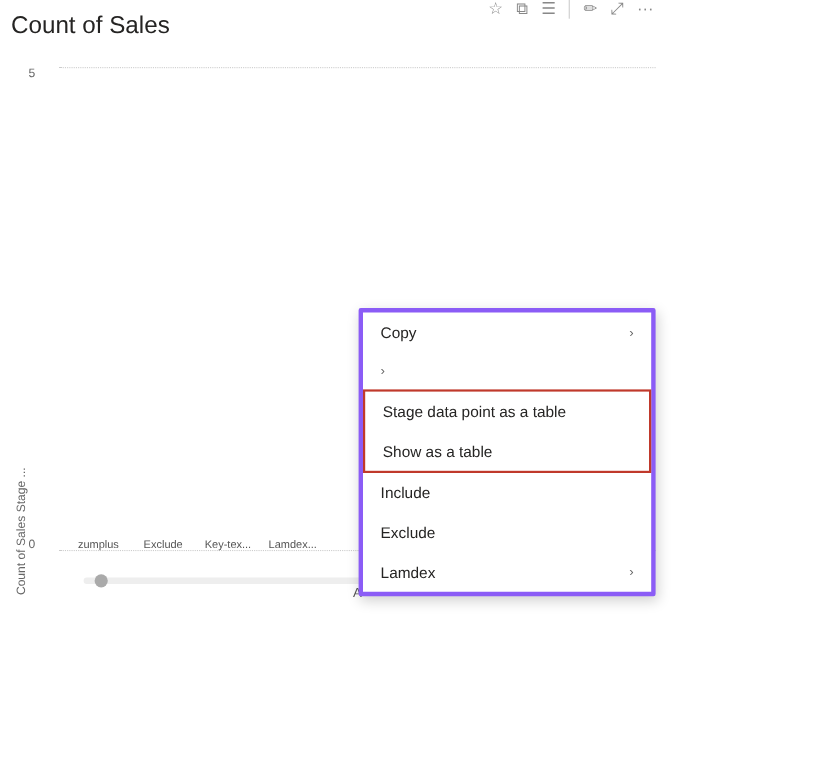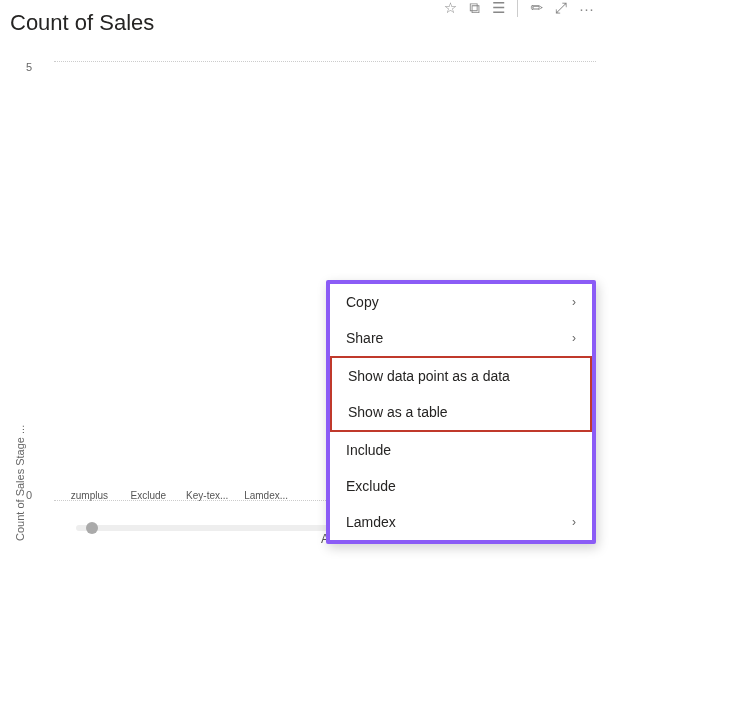--- a/index.html
+++ b/index.html
@@ -312,26 +312,25 @@
       </div>
     </div>
   </div>
 
   <div class="context-menu" id="context-menu">
       <div class="menu-item">
         <span class="menu-item-text">Copy</span>
         <span class="menu-chevron">›</span>
       </div>
       <div class="menu-item">
-        <span class="menu-item-text">Share</span>
         <span class="menu-chevron">›</span>
       </div>
       <div style="border: 2px solid rgb(192, 57, 43); margin: 0px;">
         <div class="menu-item">
-          <span class="menu-item-text">Show data point as a data</span>
+          <span class="menu-item-text">Stage data point as a table</span>
         </div>
         <div class="menu-item">
           <span class="menu-item-text">Show as a table</span>
         </div>
       </div>
       <div class="menu-item">
         <span class="menu-item-text">Include</span>
       </div>
       <div class="menu-item">
         <span class="menu-item-text">Exclude</span>

